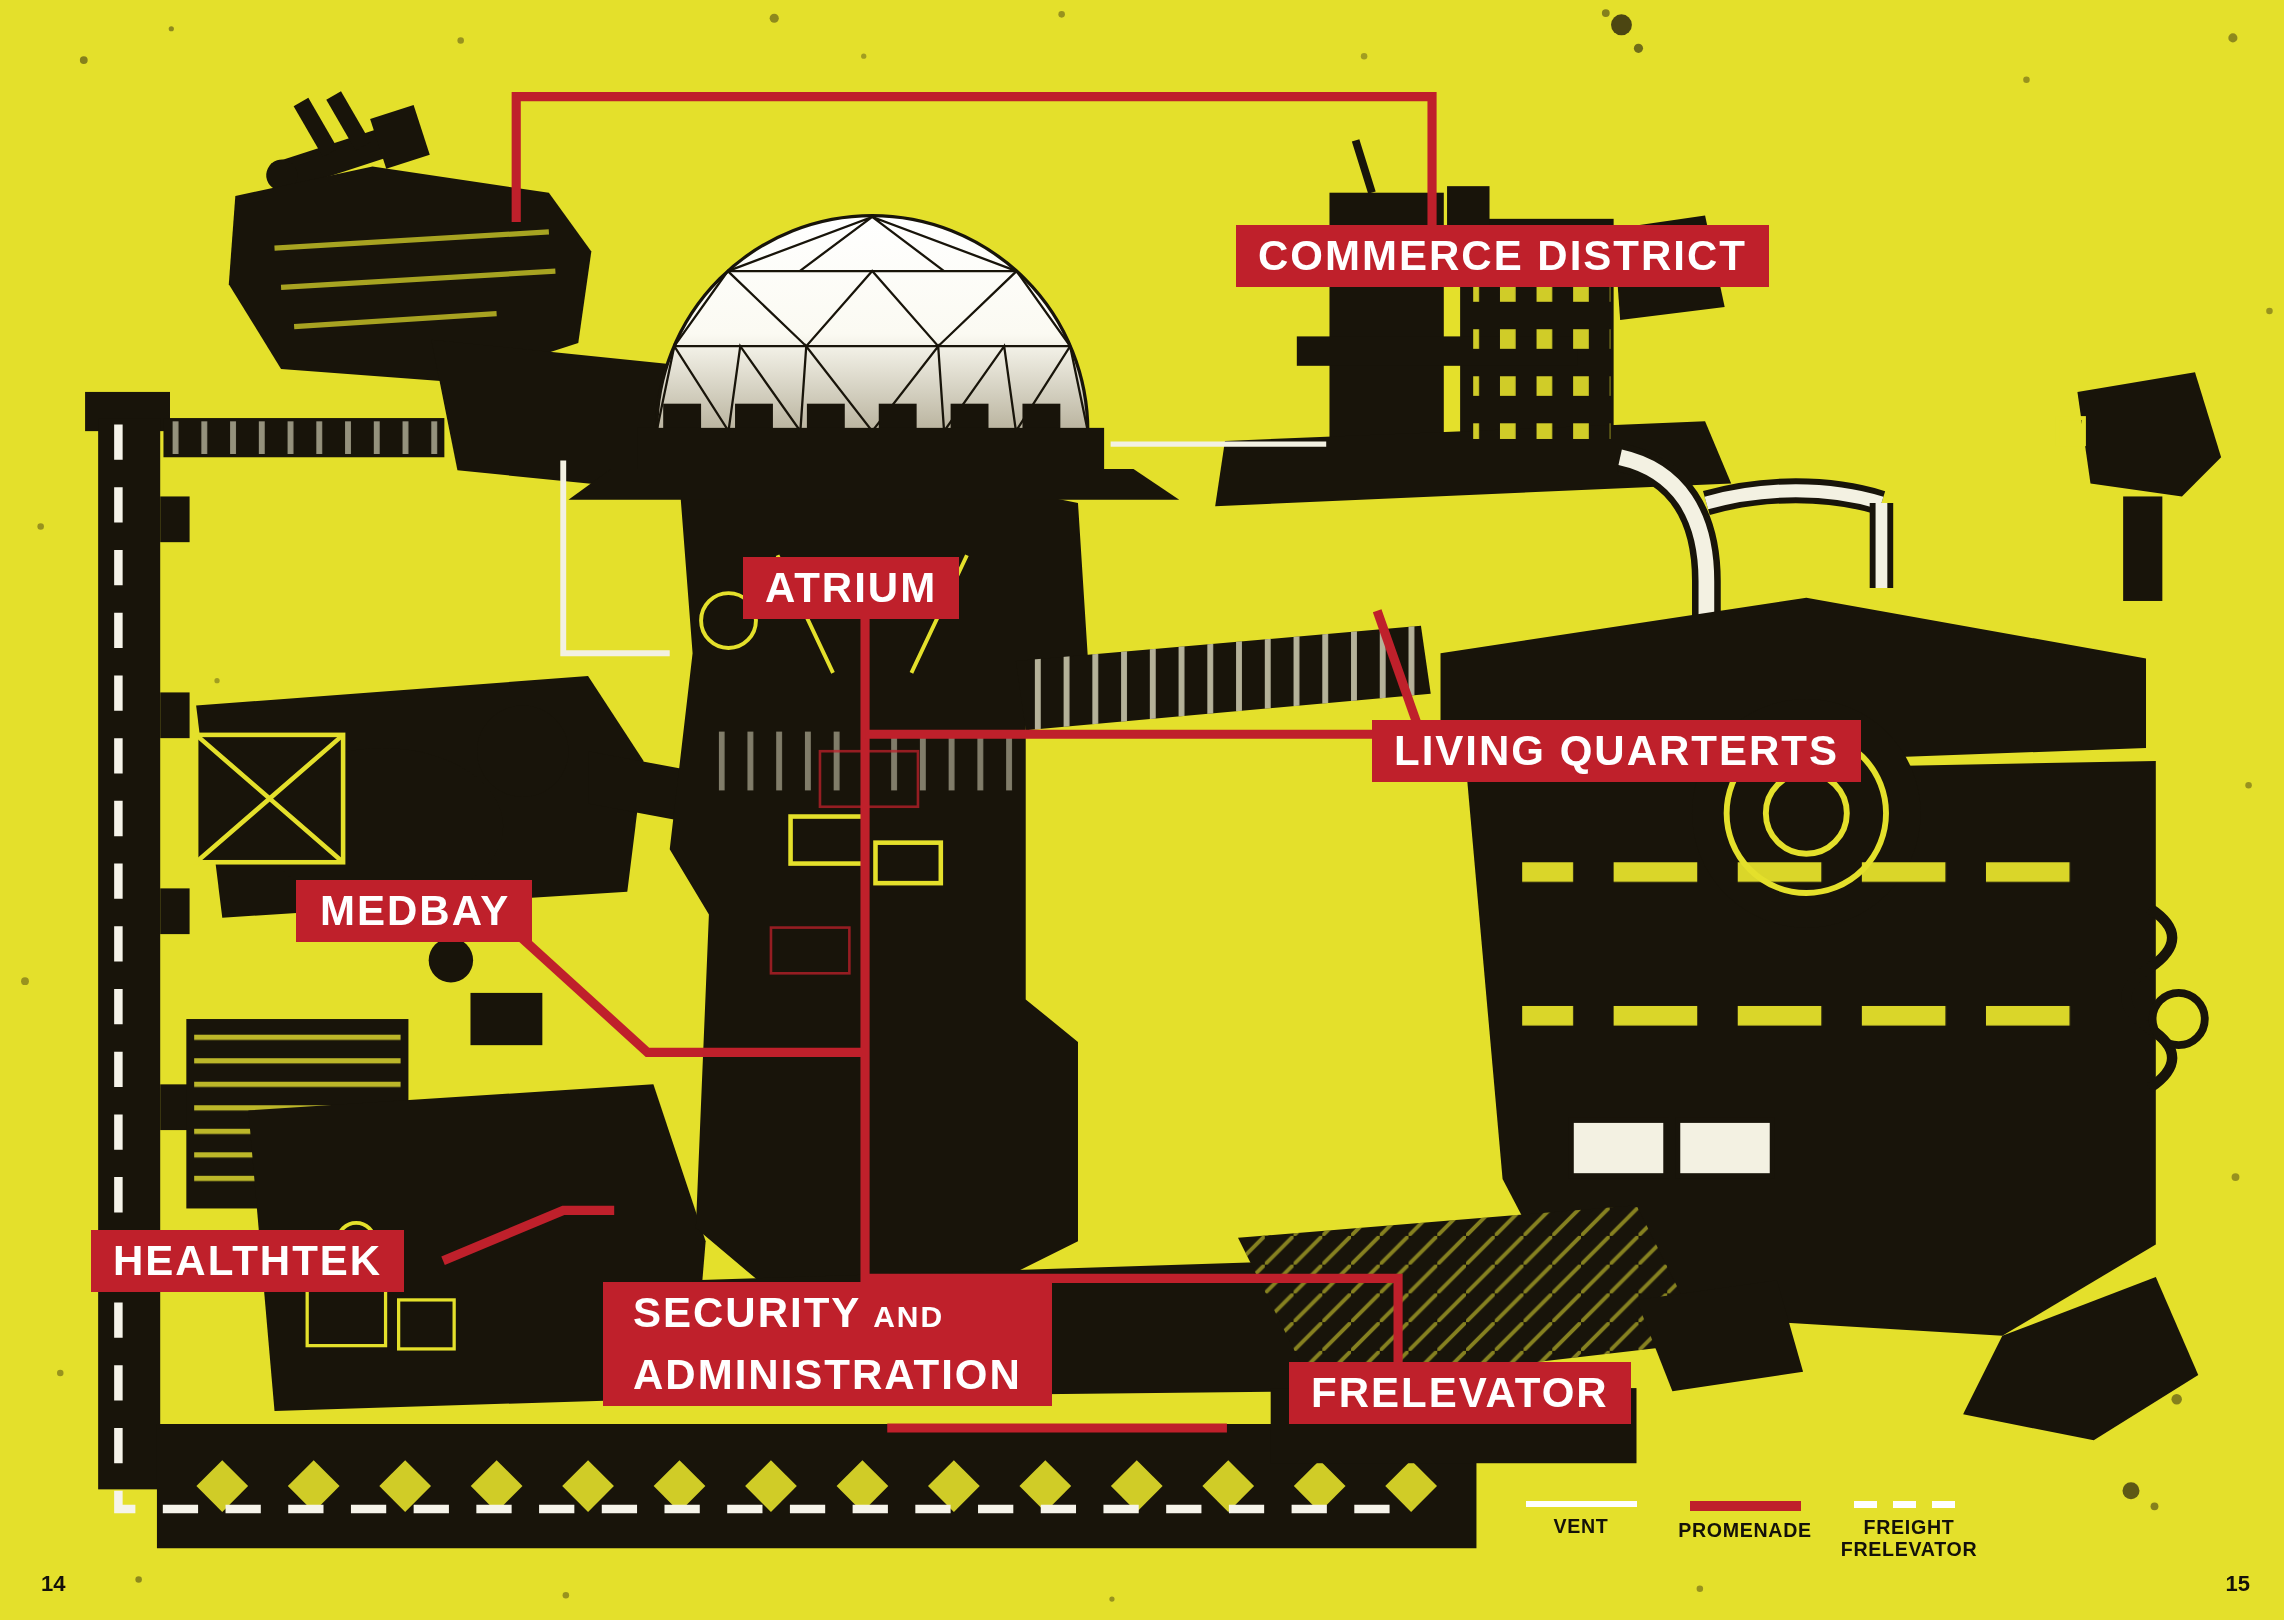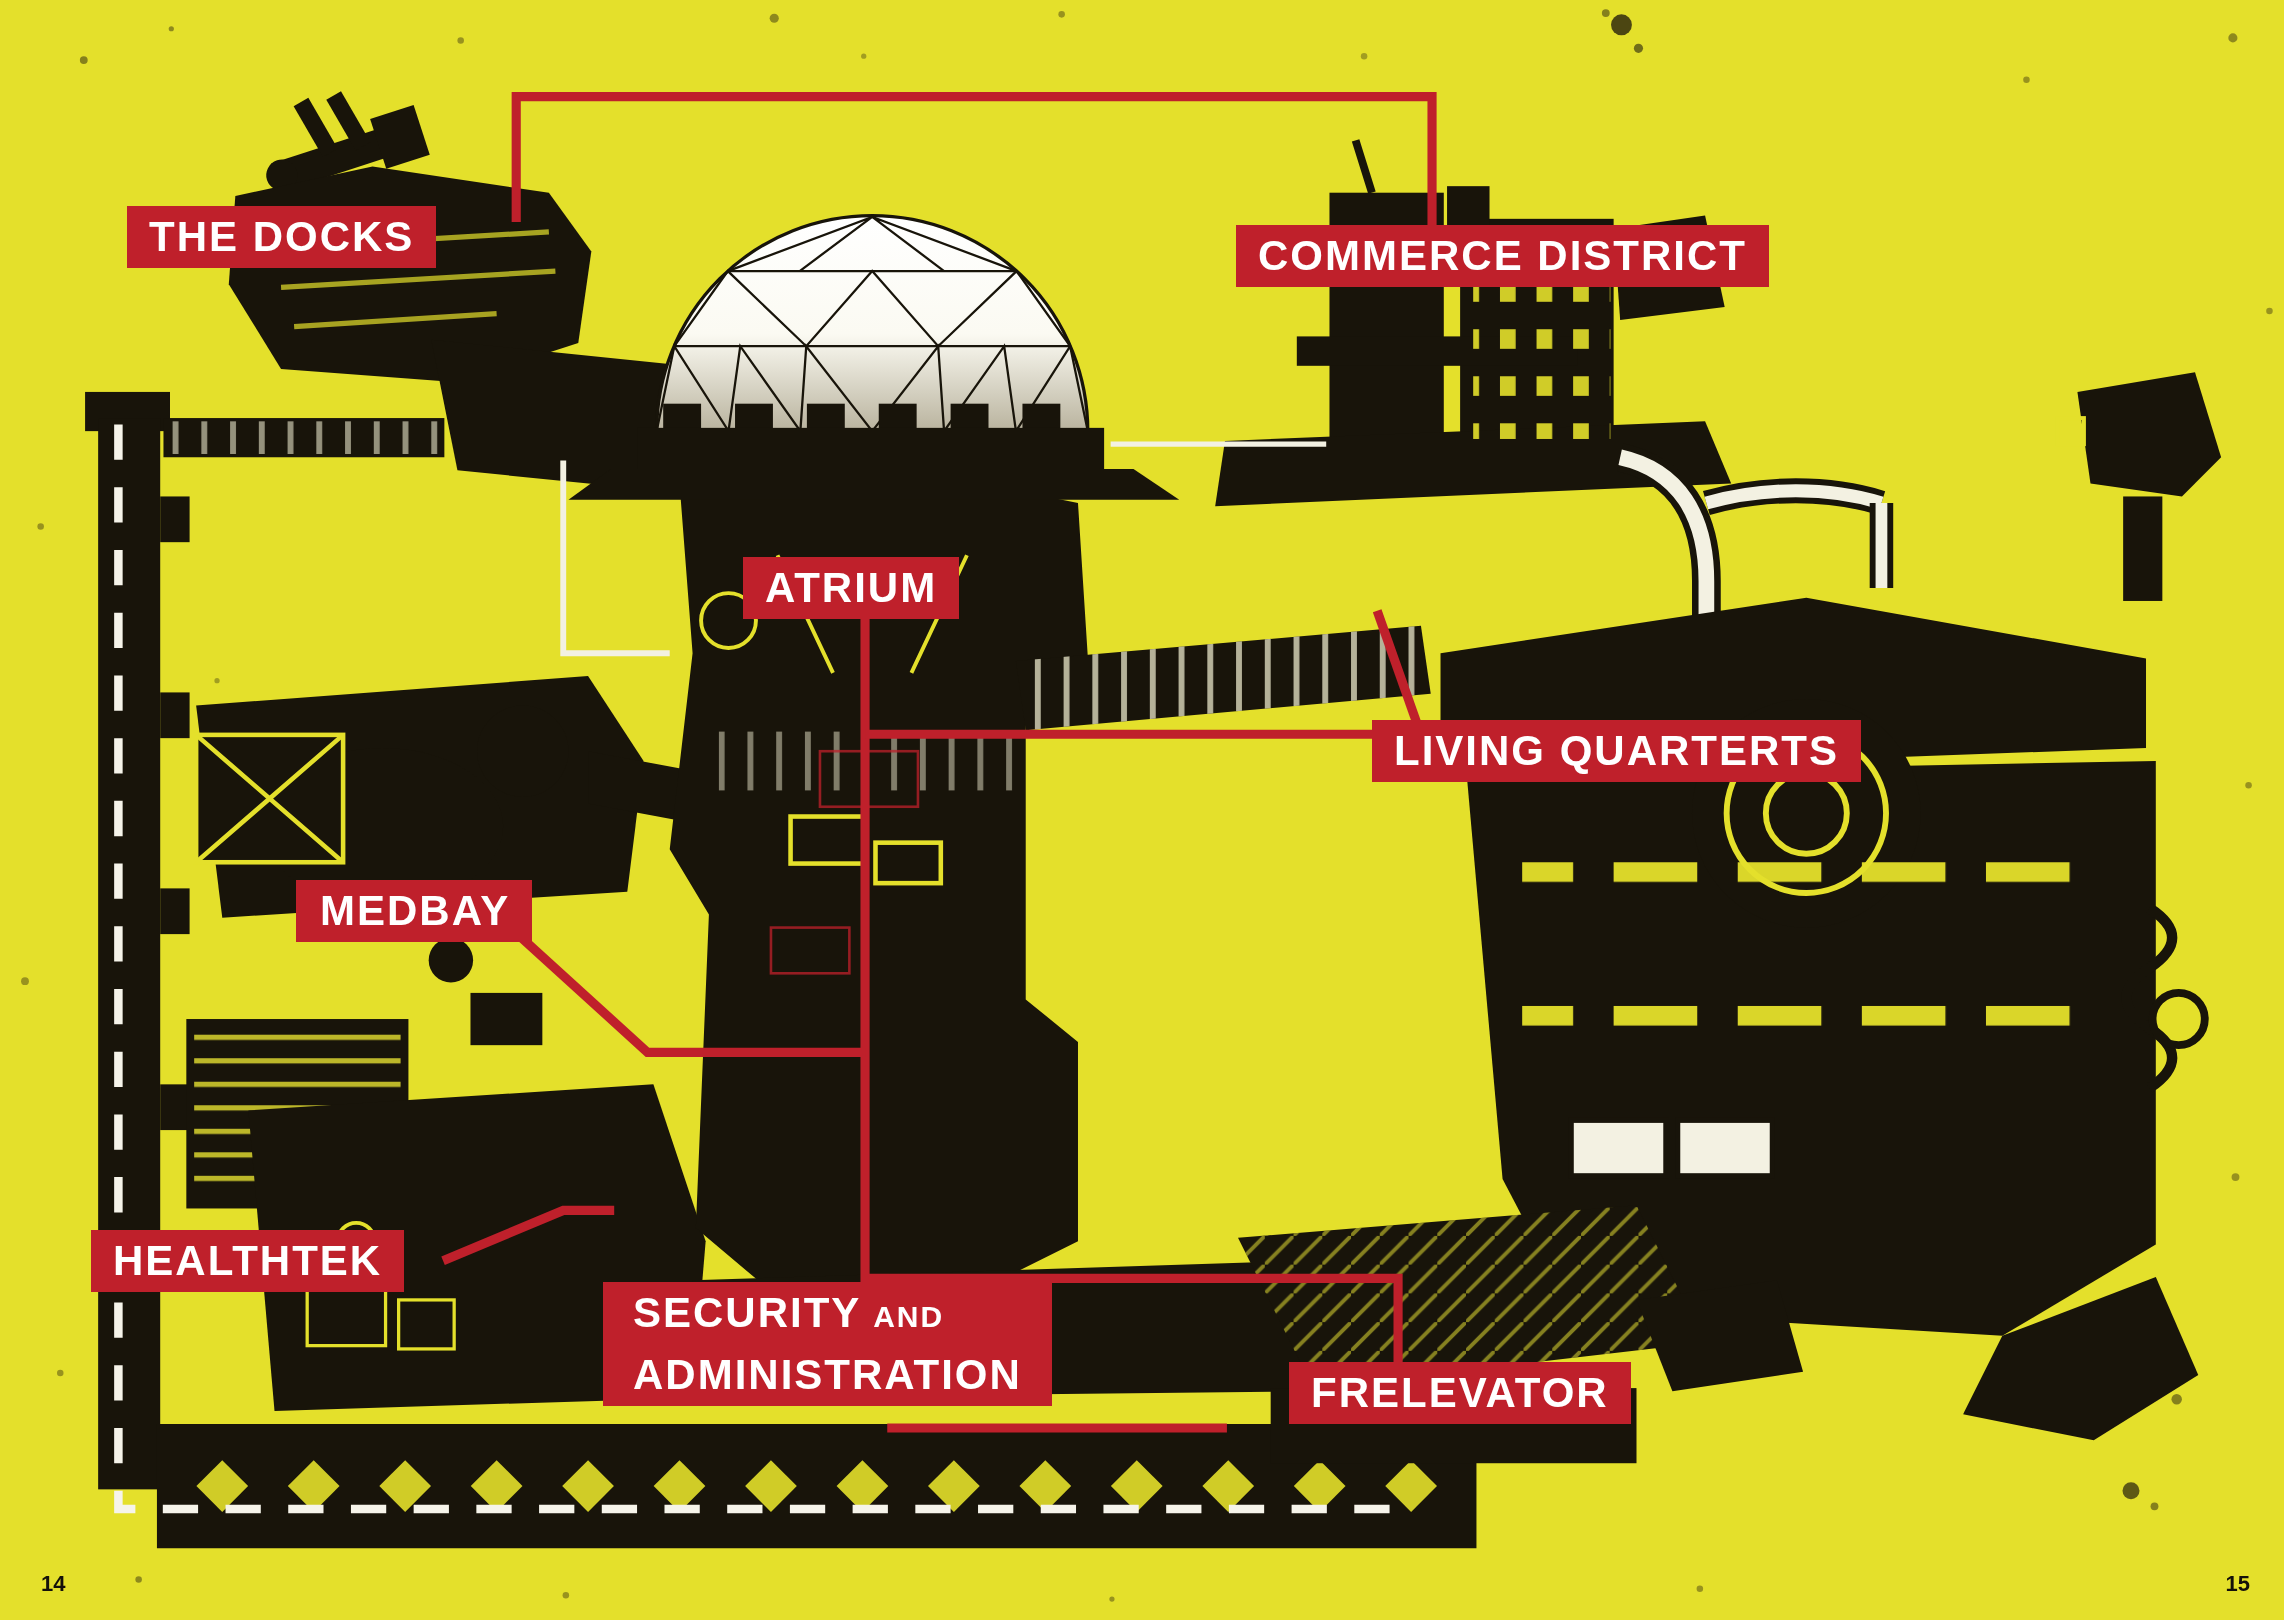--- a/index.html
+++ b/index.html
@@ -270,37 +270,53 @@
       <path d="M790,340 L790,148 L2192,148 L2192,360"></path>
       <path d="M1324,946 L1324,1957 L2140,1957 L2140,2090"></path>
       <path d="M1324,1124 L2130,1124"></path>
       <path d="M2108,935 L2168,1105"></path>
       <path d="M770,1410 L991,1611 L1324,1611"></path>
       <path d="M1358,2186 L1878,2186"></path>
       <path d="M678,1930 L862,1853 L940,1853"></path>
     </g>
   </svg>
 
-  <div class="label lab-docks">THE DOCKS</div>
 
   <div class="label lab-commerce">COMMERCE DISTRICT</div>
 
   <div class="label lab-atrium">ATRIUM</div>
 
   <div class="label lab-living">LIVING QUARTERTS</div>
 
   <div class="label lab-medbay">MEDBAY</div>
 
   <div class="label lab-healthtek">HEALTHTEK</div>
 
   <div class="label lab-security">
     <div class="lbl-line"><span>SECURITY</span><span class="small-and">AND</span></div>
     <div class="lbl-line">ADMINISTRATION</div>
   </div>
 
   <div class="label lab-engineering">FRELEVATOR</div>
 
+  <div class="legend">
+    <div class="legend-item">
+      <div class="swatch vent"></div>
+      <div class="legend-label">VENT</div>
+    </div>
+    <div class="legend-item">
+      <div class="swatch promenade"></div>
+      <div class="legend-label">PROMENADE</div>
+    </div>
+    <div class="legend-item">
+      <div class="swatch freight"></div>
+      <div class="legend-label">
+        <div>FREIGHT</div>
+        <div>FRELEVATOR</div>
+      </div>
+    </div>
+  </div>
 
   <div class="pagenum left">14</div>
   <div class="pagenum right">15</div>
 
 </div>
 
 
 </body></html>

